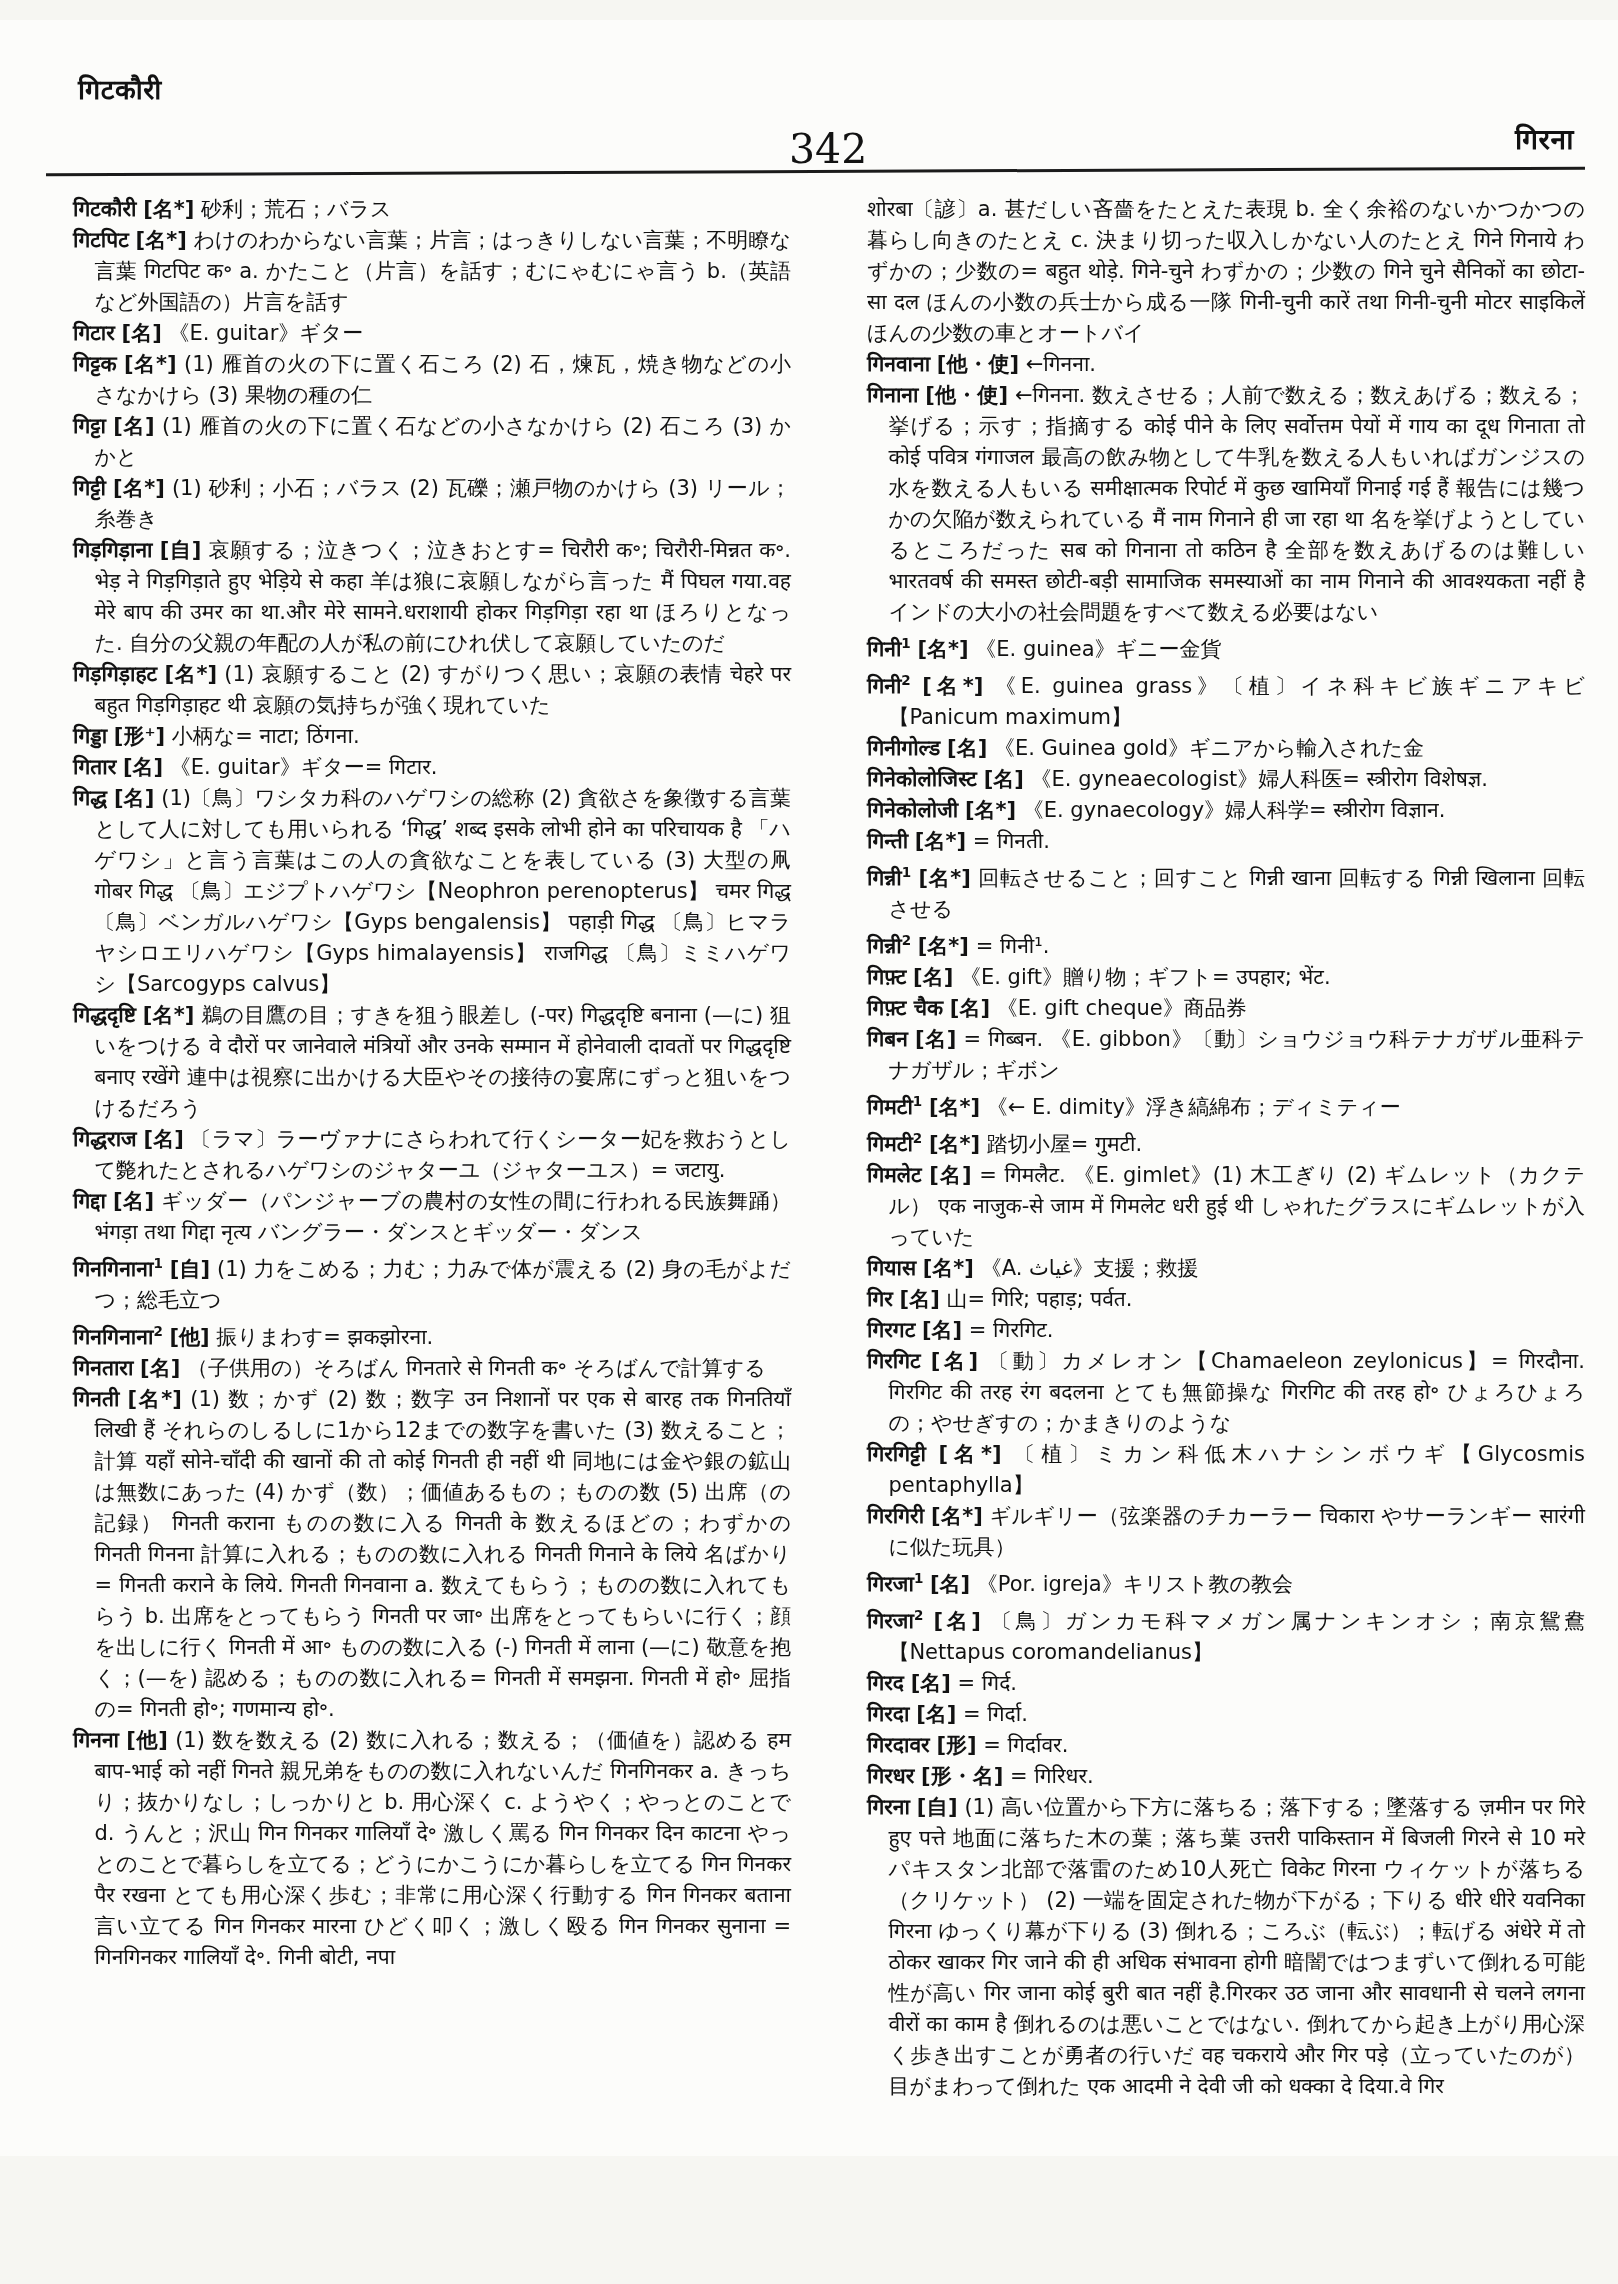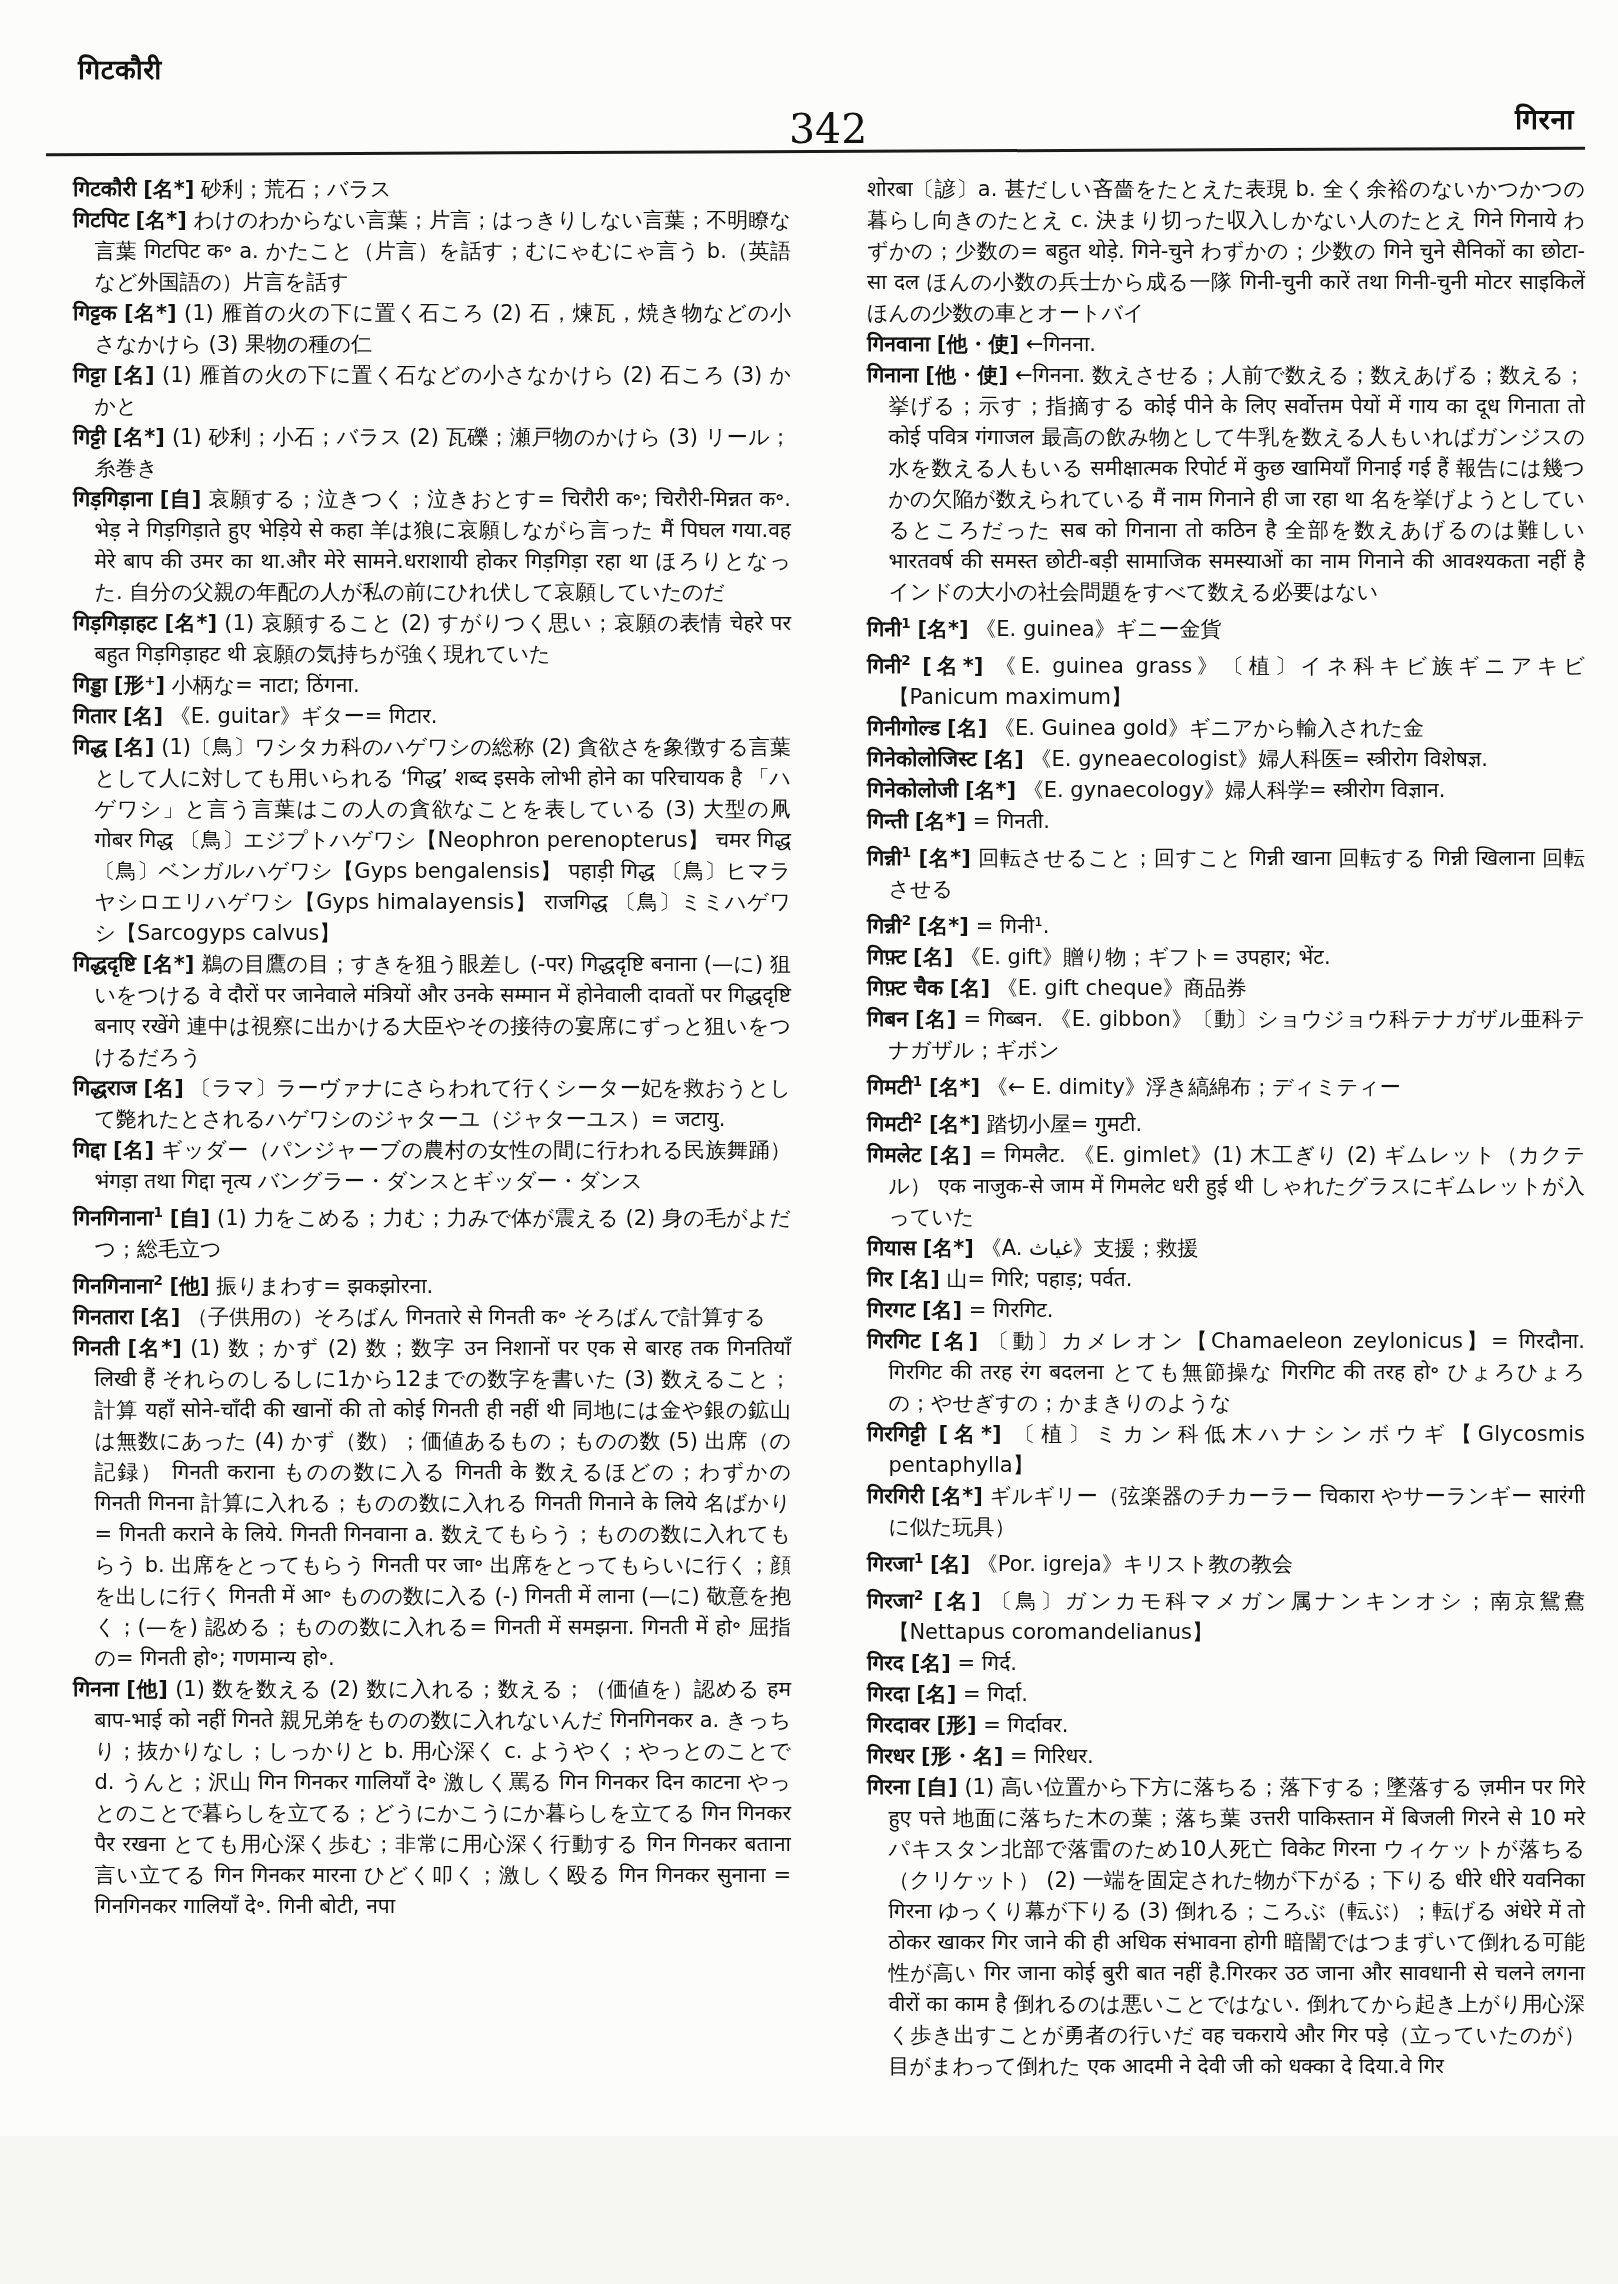--- a/index.html
+++ b/index.html
@@ -8,20 +8,21 @@
     background: #f6f6f2;
     font-family: "DejaVu Sans", sans-serif;
   }
   .page {
     position: relative;
     width: 1619px;
     height: 2136px;
     background: #fcfcfa;
     color: #121212;
     overflow: hidden;
+    margin-top: 20px;
   }
   .hdr-left {
     position: absolute;
     top: 50px;
     left: 78px;
     font-size: 27px;
     font-weight: bold;
     letter-spacing: 0.6px;
   }
   .hdr-page {
@@ -88,20 +89,21 @@
 <div class="page">
   <div class="hdr-left">गिटकौरी</div>
   <div class="hdr-page">342</div>
   <div class="hdr-right">गिरना</div>
   <div class="hdr-rule"></div>
 
   <div class="columns">
     <div class="col">
         <div class="entry"><span class="hw">गिटकौरी</span> <span class="pos">[名*]</span> <span>砂利；荒石；バラス</span></div>
         <div class="entry"><span class="hw">गिटपिट</span> <span class="pos">[名*]</span> <span>わけのわからない言葉；片言；はっきりしない言葉；不明瞭な言葉 गिटपिट क॰ a. かたこと（片言）を話す；むにゃむにゃ言う b.（英語など外国語の）片言を話す</span></div>
+        <div class="entry"><span class="hw">गिटार</span> <span class="pos">[名]</span> <span>《E. guitar》ギター</span></div>
         <div class="entry"><span class="hw">गिट्टक</span> <span class="pos">[名*]</span> <span>(1) 雁首の火の下に置く石ころ (2) 石，煉瓦，焼き物などの小さなかけら (3) 果物の種の仁</span></div>
         <div class="entry"><span class="hw">गिट्टा</span> <span class="pos">[名]</span> <span>(1) 雁首の火の下に置く石などの小さなかけら (2) 石ころ (3) かかと</span></div>
         <div class="entry"><span class="hw">गिट्टी</span> <span class="pos">[名*]</span> <span>(1) 砂利；小石；バラス (2) 瓦礫；瀬戸物のかけら (3) リール；糸巻き</span></div>
         <div class="entry"><span class="hw">गिड़गिड़ाना</span> <span class="pos">[自]</span> <span>哀願する；泣きつく；泣きおとす= चिरौरी क॰; चिरौरी-मिन्नत क॰. भेड़ ने गिड़गिड़ाते हुए भेड़िये से कहा 羊は狼に哀願しながら言った मैं पिघल गया.वह मेरे बाप की उमर का था.और मेरे सामने.धराशायी होकर गिड़गिड़ा रहा था ほろりとなった. 自分の父親の年配の人が私の前にひれ伏して哀願していたのだ</span></div>
         <div class="entry"><span class="hw">गिड़गिड़ाहट</span> <span class="pos">[名*]</span> <span>(1) 哀願すること (2) すがりつく思い；哀願の表情 चेहरे पर बहुत गिड़गिड़ाहट थी 哀願の気持ちが強く現れていた</span></div>
         <div class="entry"><span class="hw">गिड्डा</span> <span class="pos">[形⁺]</span> <span>小柄な= नाटा; ठिंगना.</span></div>
         <div class="entry"><span class="hw">गितार</span> <span class="pos">[名]</span> <span>《E. guitar》ギター= गिटार.</span></div>
         <div class="entry"><span class="hw">गिद्ध</span> <span class="pos">[名]</span> <span>(1)〔鳥〕ワシタカ科のハゲワシの総称 (2) 貪欲さを象徴する言葉として人に対しても用いられる ‘गिद्ध’ शब्द इसके लोभी होने का परिचायक है 「ハゲワシ」と言う言葉はこの人の貪欲なことを表している (3) 大型の凧 गोबर गिद्ध 〔鳥〕エジプトハゲワシ【Neophron perenopterus】 चमर गिद्ध 〔鳥〕ベンガルハゲワシ【Gyps bengalensis】 पहाड़ी गिद्ध 〔鳥〕ヒマラヤシロエリハゲワシ【Gyps himalayensis】 राजगिद्ध 〔鳥〕ミミハゲワシ【Sarcogyps calvus】</span></div>
         <div class="entry"><span class="hw">गिद्धदृष्टि</span> <span class="pos">[名*]</span> <span>鵜の目鷹の目；すきを狙う眼差し (-पर) गिद्धदृष्टि बनाना (—に) 狙いをつける वे दौरों पर जानेवाले मंत्रियों और उनके सम्मान में होनेवाली दावतों पर गिद्धदृष्टि बनाए रखेंगे 連中は視察に出かける大臣やその接待の宴席にずっと狙いをつけるだろう</span></div>
         <div class="entry"><span class="hw">गिद्धराज</span> <span class="pos">[名]</span> <span>〔ラマ〕ラーヴァナにさらわれて行くシーター妃を救おうとして斃れたとされるハゲワシのジャターユ（ジャターユス）= जटायु.</span></div>

